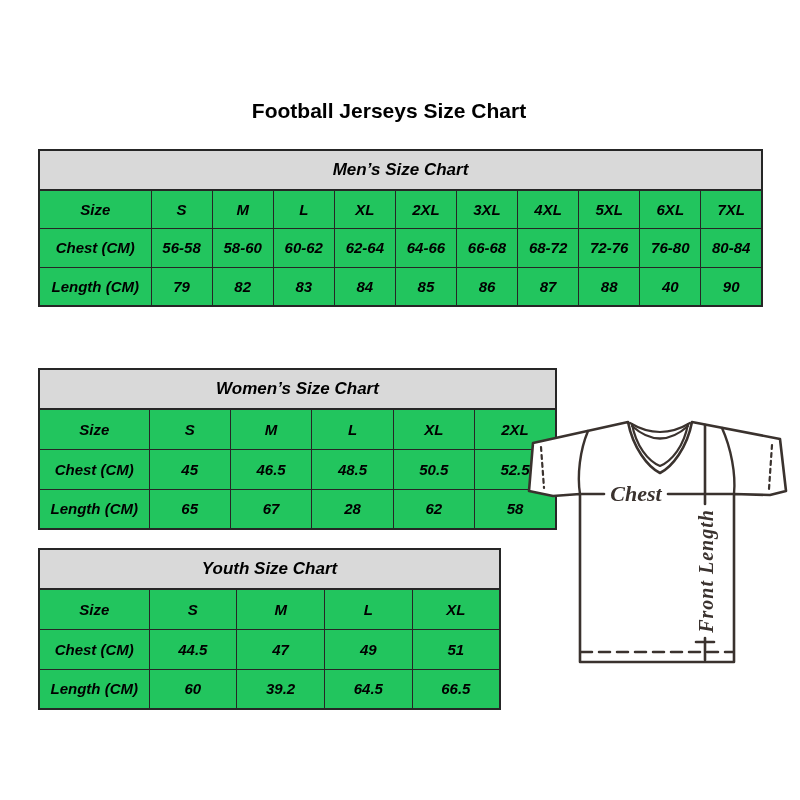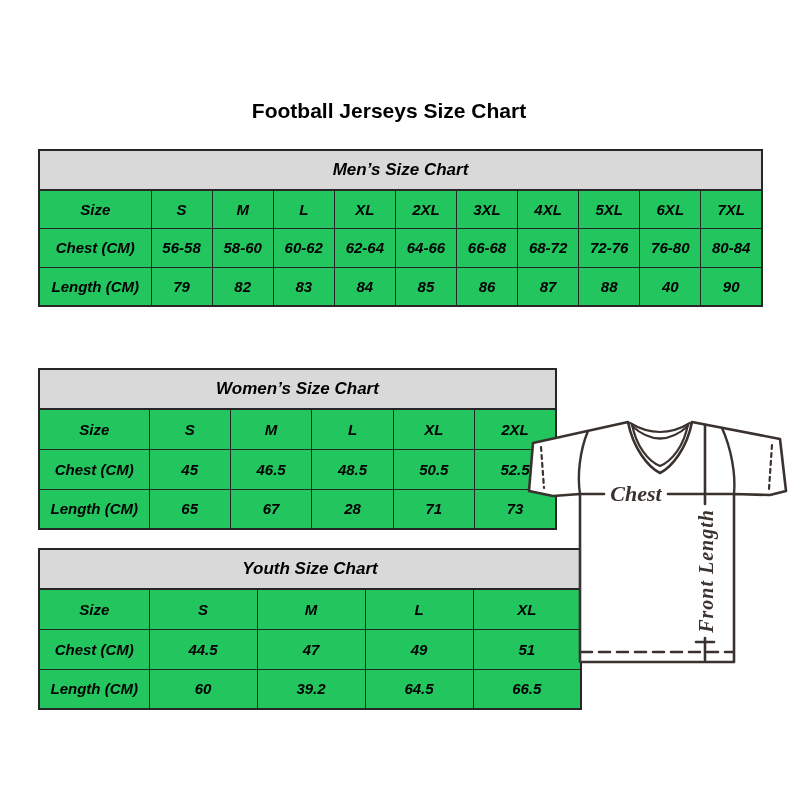--- a/index.html
+++ b/index.html
@@ -50,21 +50,21 @@
     font-size:17px;
     border-bottom:2px solid var(--table-border);
     height:40px;
   }
   table.men{left:38px;top:149px;width:725px;}
   table.men tbody tr{height:38.5px;}
   table.men col.label-col{width:112px;}
   table.women{left:38px;top:368px;width:519px;}
   table.women tbody tr{height:40px;}
   table.women col.label-col{width:110px;}
-  table.youth{left:38px;top:548px;width:544px;}
+  table.youth{left:38px;top:548px;width:463px;}
   table.youth tbody tr{height:40px;}
   table.youth col.label-col{width:110px;}
   .jersey-wrap{
     position:absolute;
     left:520px;top:400px;width:280px;height:290px;
   }
   .jersey-wrap svg{display:block;width:280px;height:290px;}
   .jersey-label{
     font-family:"Liberation Serif", serif;
     font-style:italic;
@@ -170,22 +170,22 @@
         <td>46.5</td>
         <td>48.5</td>
         <td>50.5</td>
         <td>52.5</td>
       </tr>
       <tr>
         <th>Length (CM)</th>
         <td>65</td>
         <td>67</td>
         <td>28</td>
-        <td>71</td>
-        <td>73</td>
+        <td>62</td>
+        <td>58</td>
       </tr>
     </tbody>
   </table>
 
   <table class="size-table youth">
     <colgroup>
         <col class="label-col">
         <col>
         <col>
         <col>

